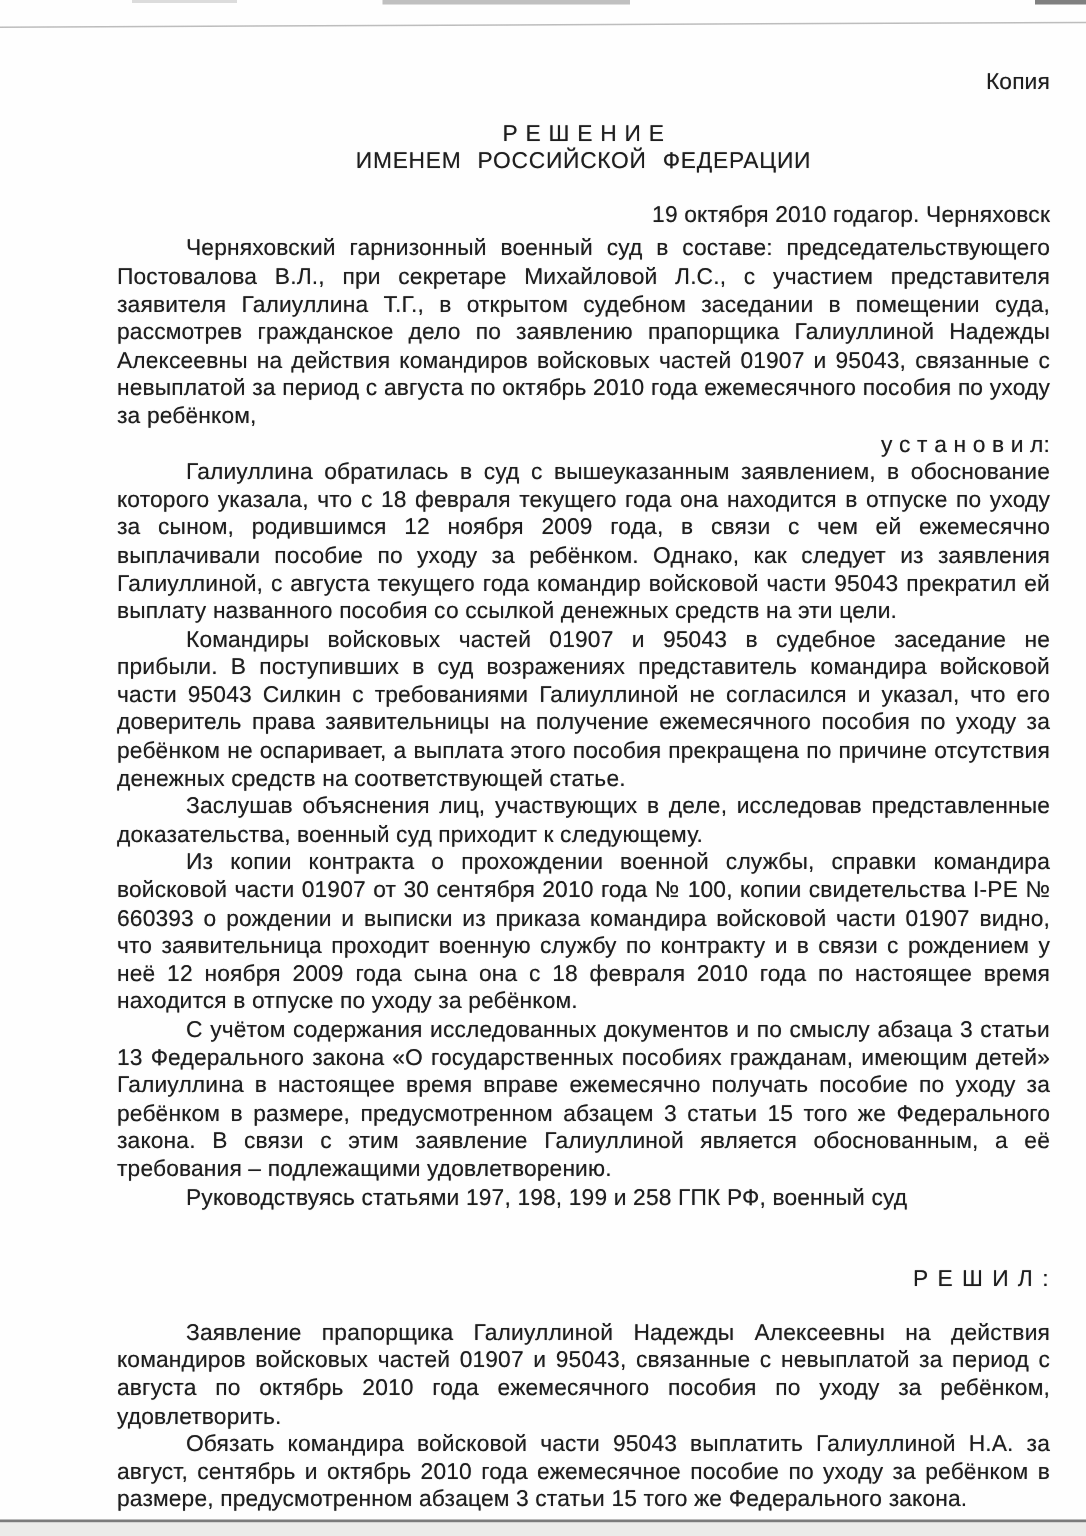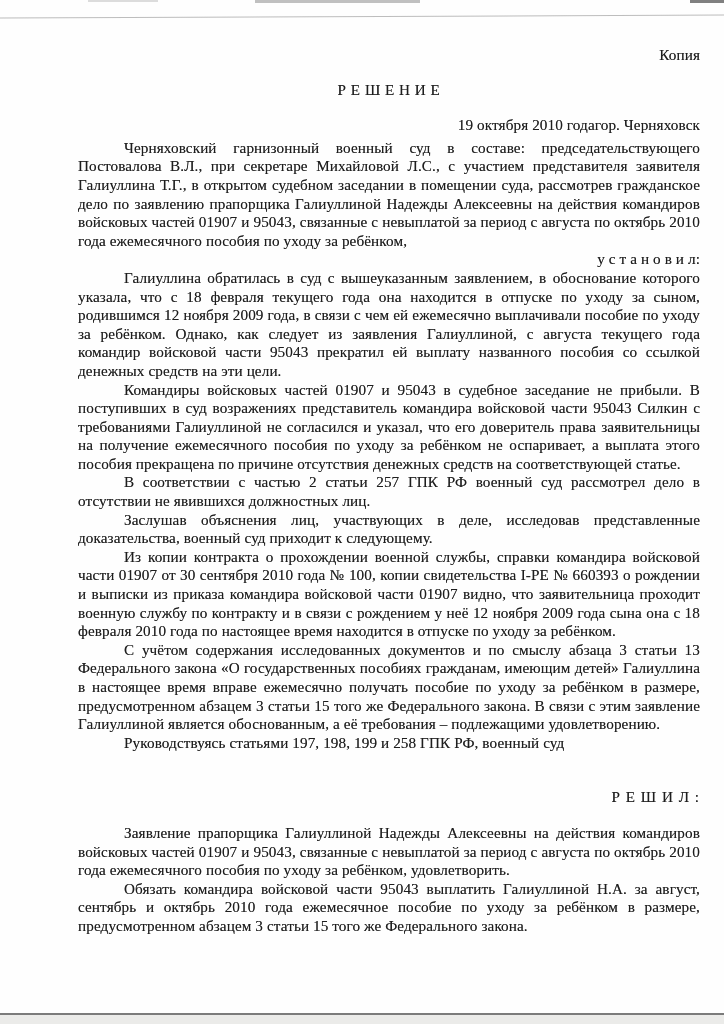--- a/index.html
+++ b/index.html
@@ -8,21 +8,21 @@
     width: 724px;
     height: 1024px;
     overflow: hidden;
     background: #ffffff;
   }
   .page {
     position: relative;
     width: 724px;
     height: 1024px;
     background: #fefefe;
-    font-family: Liberation Serif, serif;
+    font-family: Liberation Sans, sans-serif;
     color: #1e1e1e;
   }
   
   .scan-top-diagonal {
     position: absolute;
     top: 16px;
     left: -12px;
     width: 760px;
     height: 1px;
     background: #9a9a9a;
@@ -111,33 +111,33 @@
 
   <div class="scan-smudge-1"></div>
   <div class="scan-smudge-2"></div>
   <div class="scan-smudge-3"></div>
   <div class="scan-top-diagonal"></div>
 
   <div class="content">
     <div class="copy-stamp">Копия</div>
 
     <div class="title">Р Е Ш Е Н И Е</div>
+    <div class="subtitle">ИМЕНЕМ РОССИЙСКОЙ ФЕДЕРАЦИИ</div>
 
     <div class="dateline">
       <span>19 октября 2010 года</span>
       <span>гор. Черняховск</span>
     </div>
 
     <p class="para">Черняховский гарнизонный военный суд в составе: председательствующего Постовалова В.Л., при секретаре Михайловой Л.С., с участием представителя заявителя Галиуллина Т.Г., в открытом судебном заседании в помещении суда, рассмотрев гражданское дело по заявлению прапорщика Галиуллиной Надежды Алексеевны на действия командиров войсковых частей 01907 и 95043, связанные с невыплатой за период с августа по октябрь 2010 года ежемесячного пособия по уходу за ребёнком,</p>
 
     <div class="center-heading">у с т а н о в и л:</div>
 
     <p class="para">Галиуллина обратилась в суд с вышеуказанным заявлением, в обоснование которого указала, что с 18 февраля текущего года она находится в отпуске по уходу за сыном, родившимся 12 ноября 2009 года, в связи с чем ей ежемесячно выплачивали пособие по уходу за ребёнком. Однако, как следует из заявления Галиуллиной, с августа текущего года командир войсковой части 95043 прекратил ей выплату названного пособия со ссылкой денежных средств на эти цели.</p>
     <p class="para">Командиры войсковых частей 01907 и 95043 в судебное заседание не прибыли. В поступивших в суд возражениях представитель командира войсковой части 95043 Силкин с требованиями Галиуллиной не согласился и указал, что его доверитель права заявительницы на получение ежемесячного пособия по уходу за ребёнком не оспаривает, а выплата этого пособия прекращена по причине отсутствия денежных средств на соответствующей статье.</p>
-    <p class="para">В соответствии с частью 2 статьи 257 ГПК РФ военный суд рассмотрел дело в отсутствии не явившихся должностных лиц.</p>
     <p class="para">Заслушав объяснения лиц, участвующих в деле, исследовав представленные доказательства, военный суд приходит к следующему.</p>
     <p class="para">Из копии контракта о прохождении военной службы, справки командира войсковой части 01907 от 30 сентября 2010 года № 100, копии свидетельства I-РЕ № 660393 о рождении и выписки из приказа командира войсковой части 01907 видно, что заявительница проходит военную службу по контракту и в связи с рождением у неё 12 ноября 2009 года сына она с 18 февраля 2010 года по настоящее время находится в отпуске по уходу за ребёнком.</p>
     <p class="para">С учётом содержания исследованных документов и по смыслу абзаца 3 статьи 13 Федерального закона «О государственных пособиях гражданам, имеющим детей» Галиуллина в настоящее время вправе ежемесячно получать пособие по уходу за ребёнком в размере, предусмотренном абзацем 3 статьи 15 того же Федерального закона. В связи с этим заявление Галиуллиной является обоснованным, а её требования – подлежащими удовлетворению.</p>
     <p class="para">Руководствуясь статьями 197, 198, 199 и 258 ГПК РФ, военный суд</p>
 
     <div class="center-heading reshil">Р Е Ш И Л :</div>
 
     <p class="para">Заявление прапорщика Галиуллиной Надежды Алексеевны на действия командиров войсковых частей 01907 и 95043, связанные с невыплатой за период с августа по октябрь 2010 года ежемесячного пособия по уходу за ребёнком, удовлетворить.</p>
     <p class="para">Обязать командира войсковой части 95043 выплатить Галиуллиной Н.А. за август, сентябрь и октябрь 2010 года ежемесячное пособие по уходу за ребёнком в размере, предусмотренном абзацем 3 статьи 15 того же Федерального закона.</p>
   </div>

